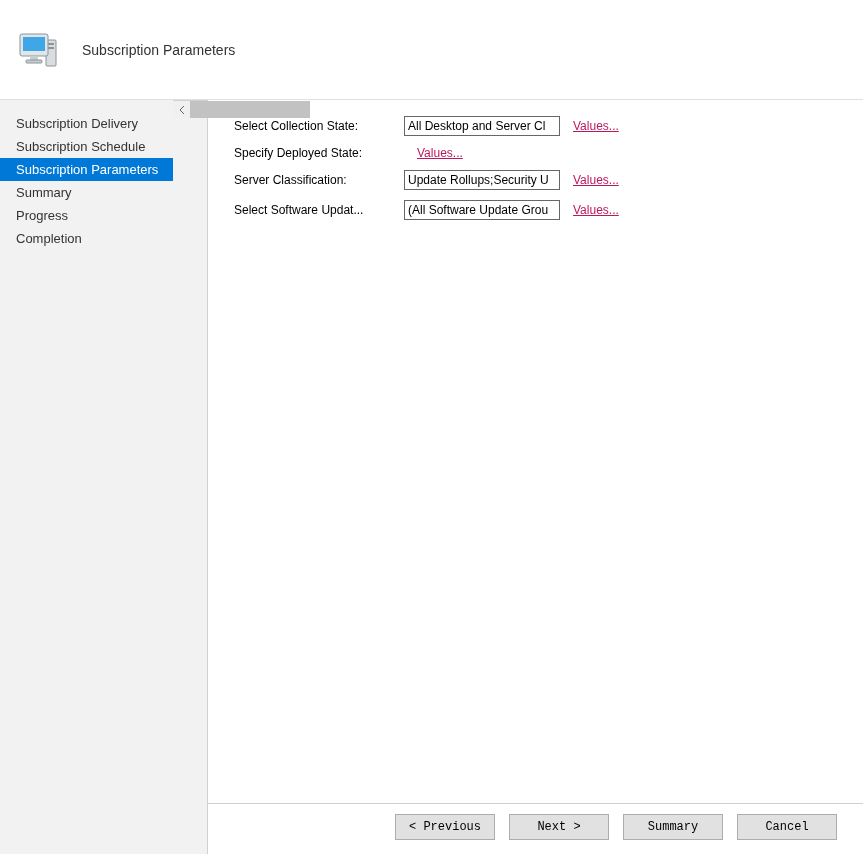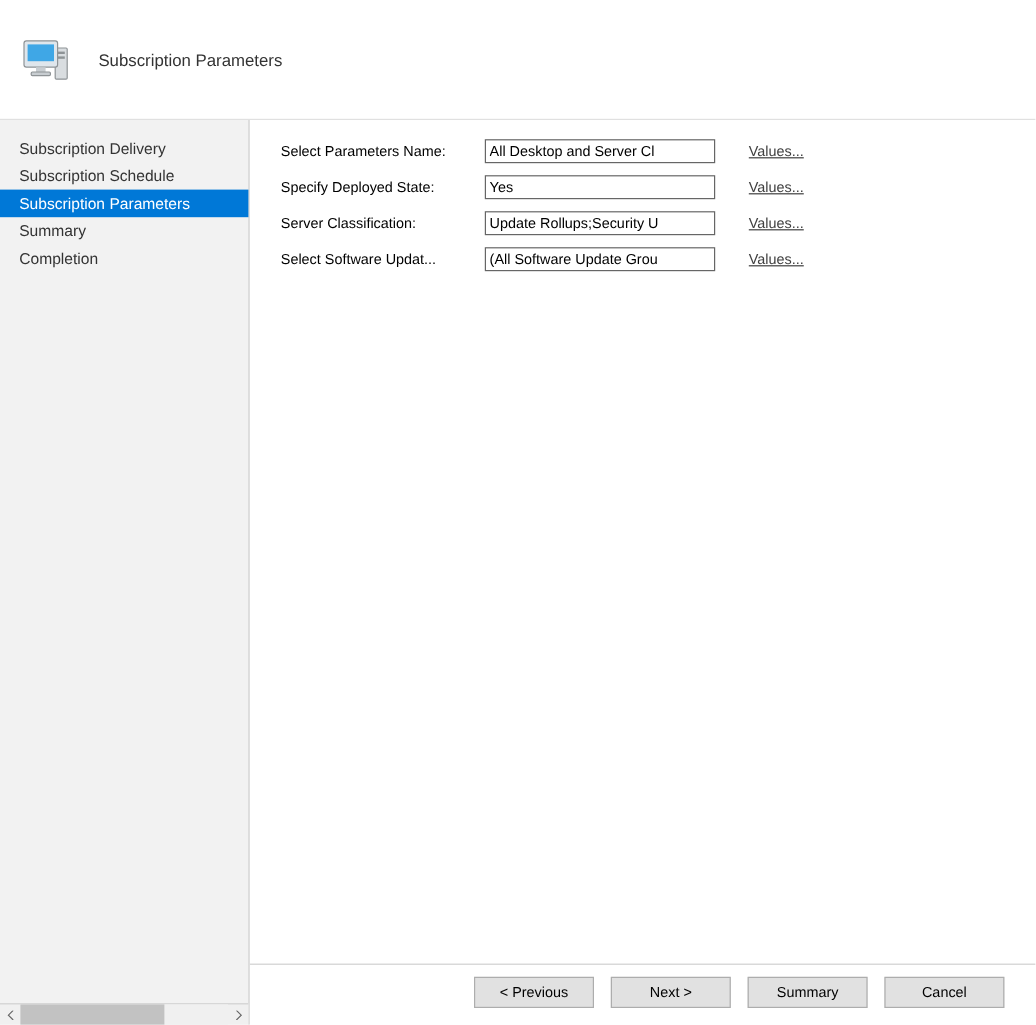--- a/index.html
+++ b/index.html
@@ -72,21 +72,21 @@
   .body {
     flex: 1 1 auto;
     display: flex;
     min-height: 0;
   }
   .sidebar {
     width: 208px;
     background: #f2f2f2;
     border-right: 1px solid #d0d0d0;
     display: flex;
-    flex-direction: column;
+    flex-direction: row;
     position: relative;
     box-sizing: border-box;
   }
   .sidebar-items {
     flex: 1 1 auto;
     padding-top: 12px;
   }
   .side-item {
     padding: 4px 10px 4px 16px;
     font-size: 13px;
@@ -159,51 +159,51 @@
   }
   .param-label {
     width: 170px;
     font-size: 12px;
     color: #000;
     white-space: nowrap;
     overflow: hidden;
     text-overflow: ellipsis;
   }
   .param-input {
-    width: 192px;
+    width: 156px;
     height: 20px;
     border: 1px solid #666;
     font-family: inherit;
     font-size: 12px;
     padding: 0 3px;
     box-sizing: border-box;
     background: #fff;
   }
   .values-link {
-    margin-left: 28px;
-    color: #404040;
+    margin-left: 13px;
+    color: #be185d;
     text-decoration: underline;
     font-size: 12px;
     cursor: pointer;
   }
   .content-divider {
     border-top: 1px solid #d0d0d0;
     margin: 0 -26px 10px -26px;
   }
   .button-row {
     display: flex;
     justify-content: flex-end;
     gap: 14px;
   }
   .wiz-btn {
     min-width: 100px;
     height: 26px;
     background: #e1e1e1;
     border: 1px solid #adadad;
-    font-family: Liberation Sans, sans-serif;
+    font-family: Liberation Mono, monospace;
     font-size: 12px;
     color: #000;
     cursor: pointer;
   }
 </style>
 </head>
 <body>
 
 <div class="window">
 
@@ -235,20 +235,23 @@
         <div class="side-item sub">
           <span>Subscription Schedule</span>
         </div>
         <div class="side-item sub selected">
           <span>Subscription Parameters</span>
         </div>
         <div class="side-item">
           <span>Summary</span>
         </div>
         <div class="side-item">
+          <span>Progress</span>
+        </div>
+        <div class="side-item">
           <span>Completion</span>
         </div>
       </div>
       <div class="sidebar-scroll">
         <div class="arrow">
           <svg width="8" height="8" viewBox="0 0 8 8">
               <path d="M6 0 L2 4 L6 8" fill="none" stroke="#666"></path>
             </svg>
         </div>
         <div class="track">
@@ -259,28 +262,27 @@
               <path d="M2 0 L6 4 L2 8" fill="none" stroke="#666"></path>
             </svg>
         </div>
       </div>
     </div>
 
     <div class="content">
       <div class="content-top">
 
         <div class="param-row">
-          <span class="param-label">Select Parameters Name:</span>
+          <span class="param-label">Select Collection State:</span>
           <input class="param-input" type="text" value="All Desktop and Server Cl" style="">
           <span class="values-link">Values...</span>
         </div>
 
         <div class="param-row">
           <span class="param-label">Specify Deployed State:</span>
-          <input class="param-input" type="text" value="Yes" style="">
           <span class="values-link">Values...</span>
         </div>
 
         <div class="param-row">
           <span class="param-label">Server Classification:</span>
           <input class="param-input" type="text" value="Update Rollups;Security U" style="">
           <span class="values-link">Values...</span>
         </div>
 
         <div class="param-row">

